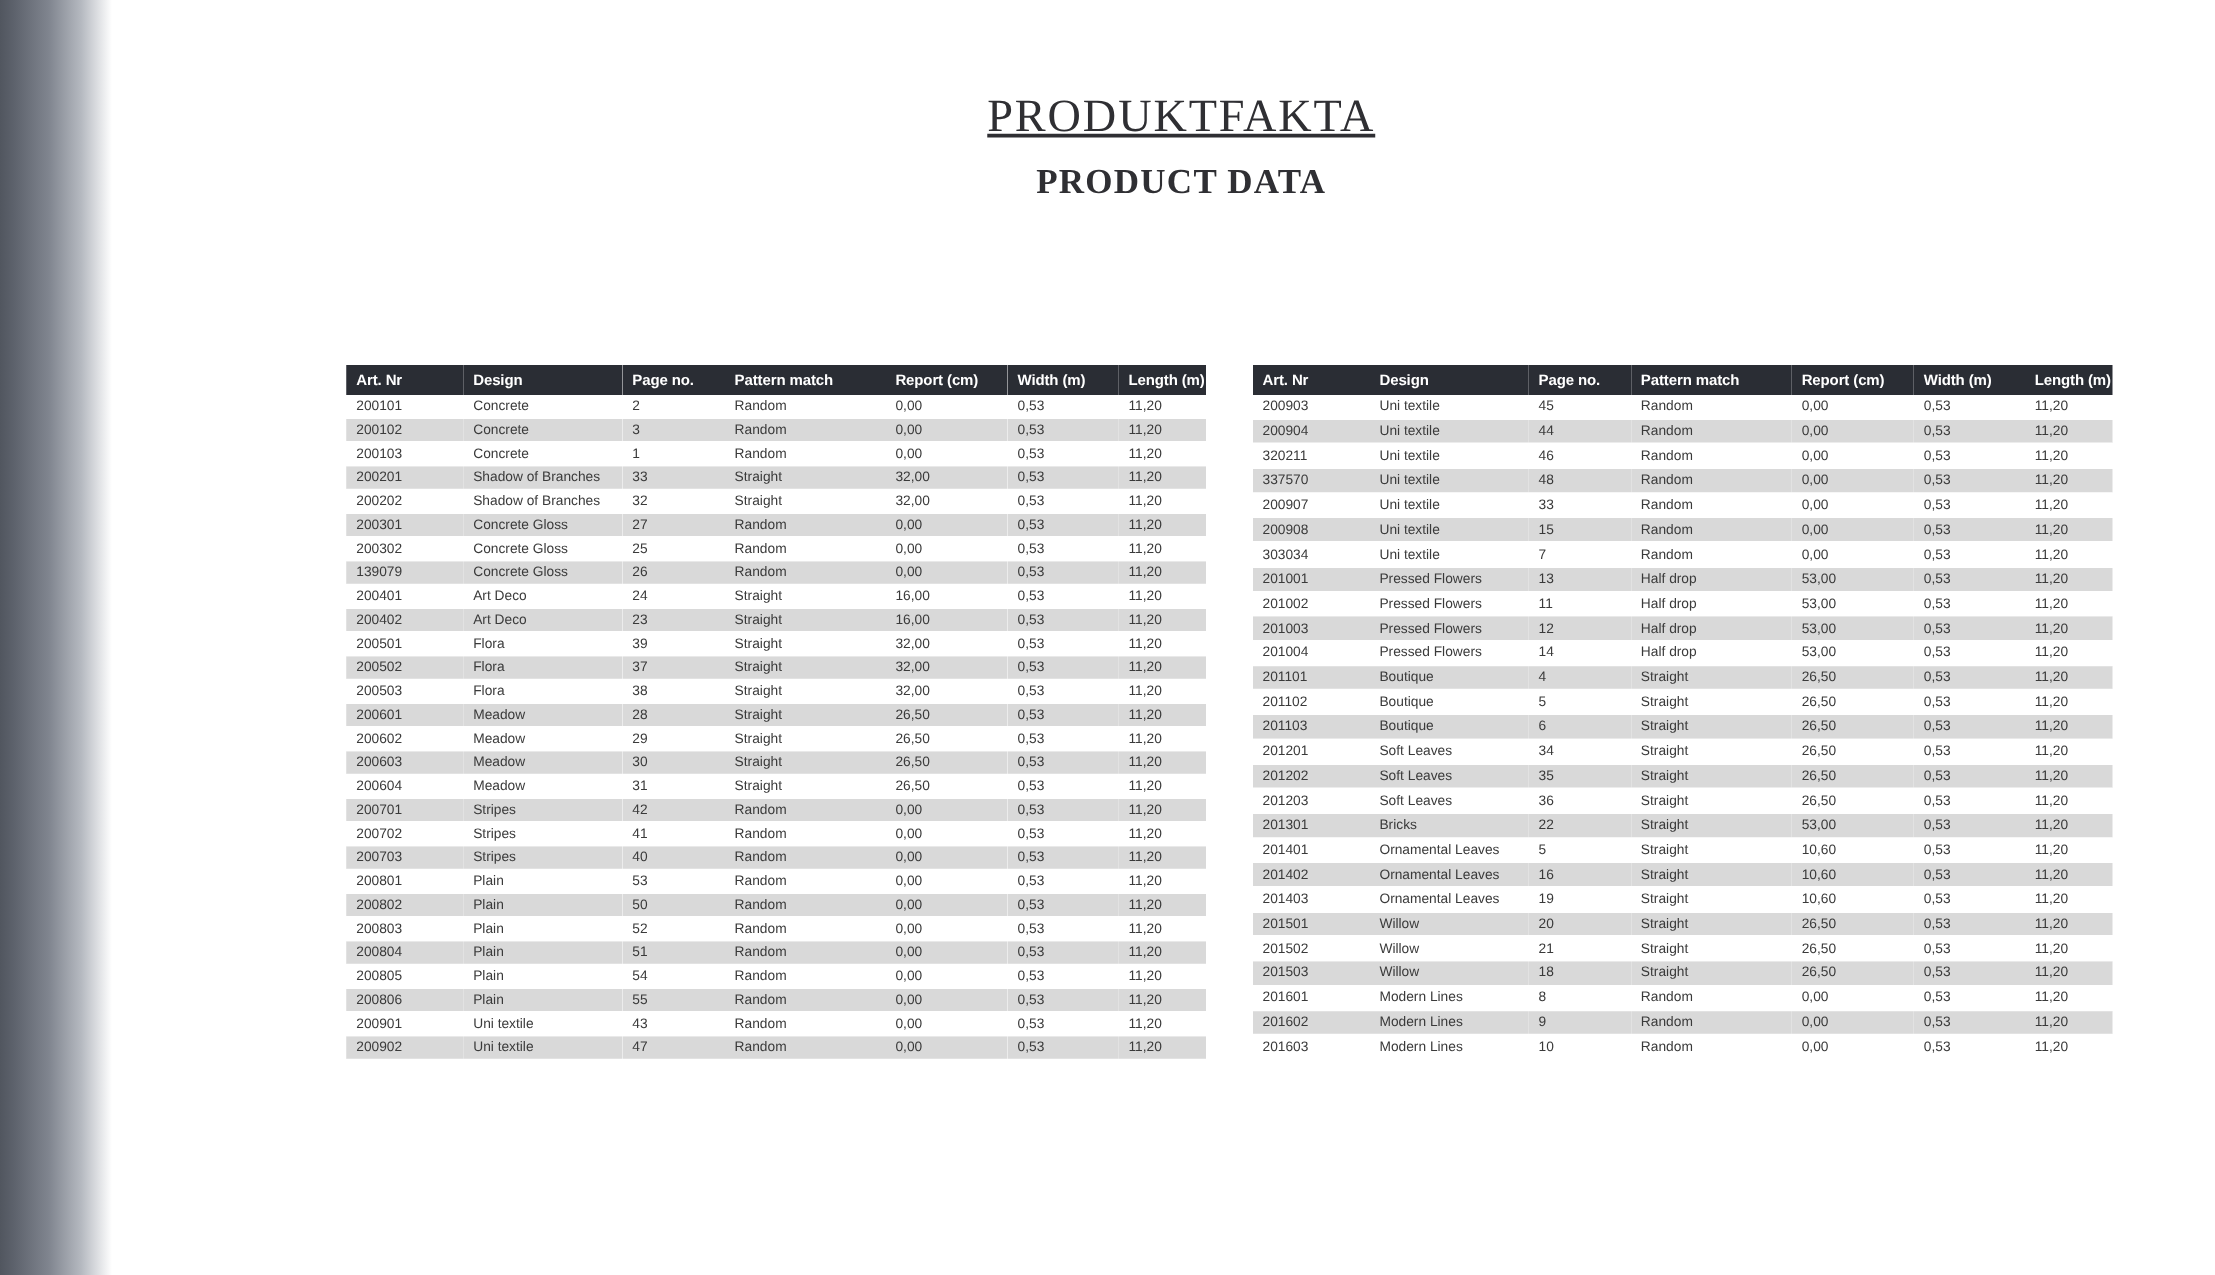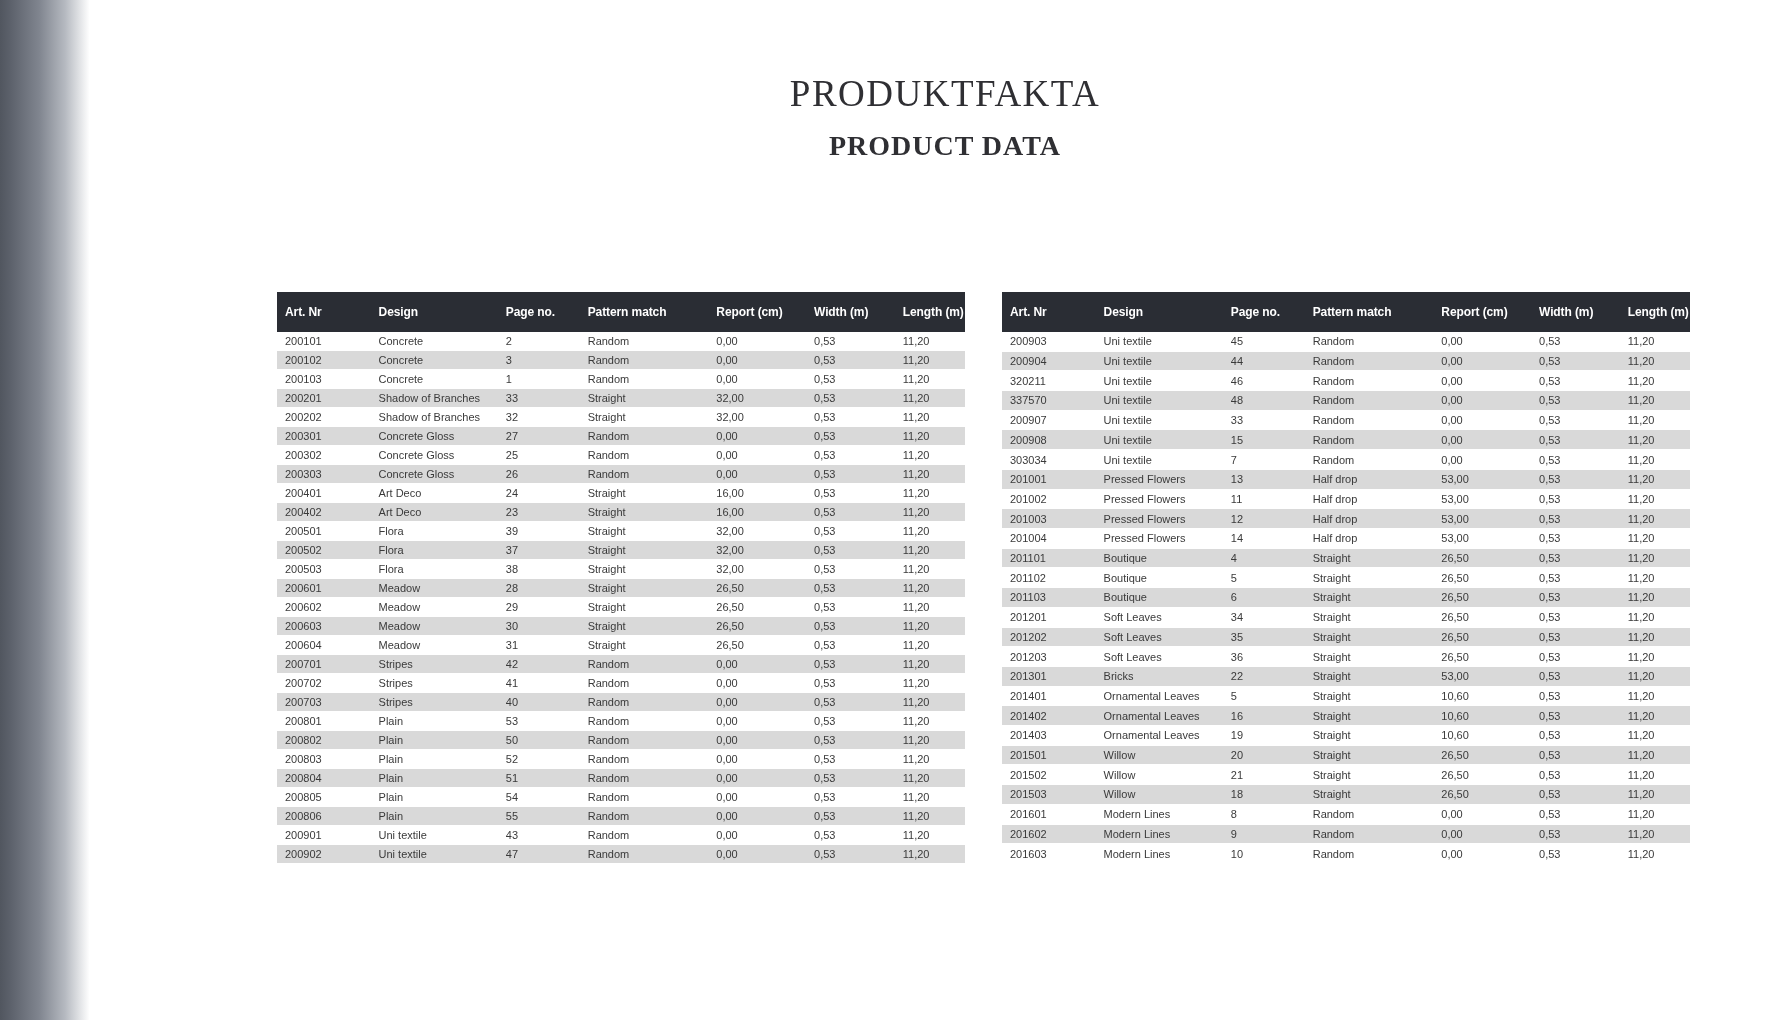--- a/index.html
+++ b/index.html
@@ -39,20 +39,21 @@
     white-space: nowrap;
     color: var(--title_text, #2f2f33);
     font-family: "Liberation Serif", serif;
   }
   .title-block h1 {
     margin: 0 0 16px 0;
     font-size: 37px;
     font-weight: 400;
     letter-spacing: 1.5px;
     line-height: 1.1;
+    text-decoration: underline;
   }
   .title-block h2 {
     margin: 0;
     font-size: 28px;
     font-weight: 700;
     letter-spacing: 1px;
     line-height: 1.1;
   }
 
   
@@ -76,21 +77,21 @@
   table.product-table col.c5 { width: 14.2%; }
   table.product-table col.c6 { width: 12.9%; }
   table.product-table col.c7 { width: 10.2%; }
 
   table.product-table th {
     background: var(--header_bg, #2a2d34);
     color: var(--header_text, #ffffff);
     font-size: 12px;
     font-weight: bold;
     text-align: left;
-    height: 40px;
+    height: 24px;
     padding: 0 0 0 8px;
     letter-spacing: -0.1px;
     white-space: nowrap;
     overflow: hidden;
   }
   table.product-table td {
     font-size: 11px;
     color: var(--row_text, #3a3a3a);
     text-align: left;
     height: 18px;
@@ -194,21 +195,21 @@
         <tr>
           <td>200302</td>
           <td>Concrete Gloss</td>
           <td>25</td>
           <td>Random</td>
           <td>0,00</td>
           <td>0,53</td>
           <td>11,20</td>
         </tr>
         <tr>
-          <td>200303</td>
+          <td>139079</td>
           <td>Concrete Gloss</td>
           <td>26</td>
           <td>Random</td>
           <td>0,00</td>
           <td>0,53</td>
           <td>11,20</td>
         </tr>
         <tr>
           <td>200401</td>
           <td>Art Deco</td>

